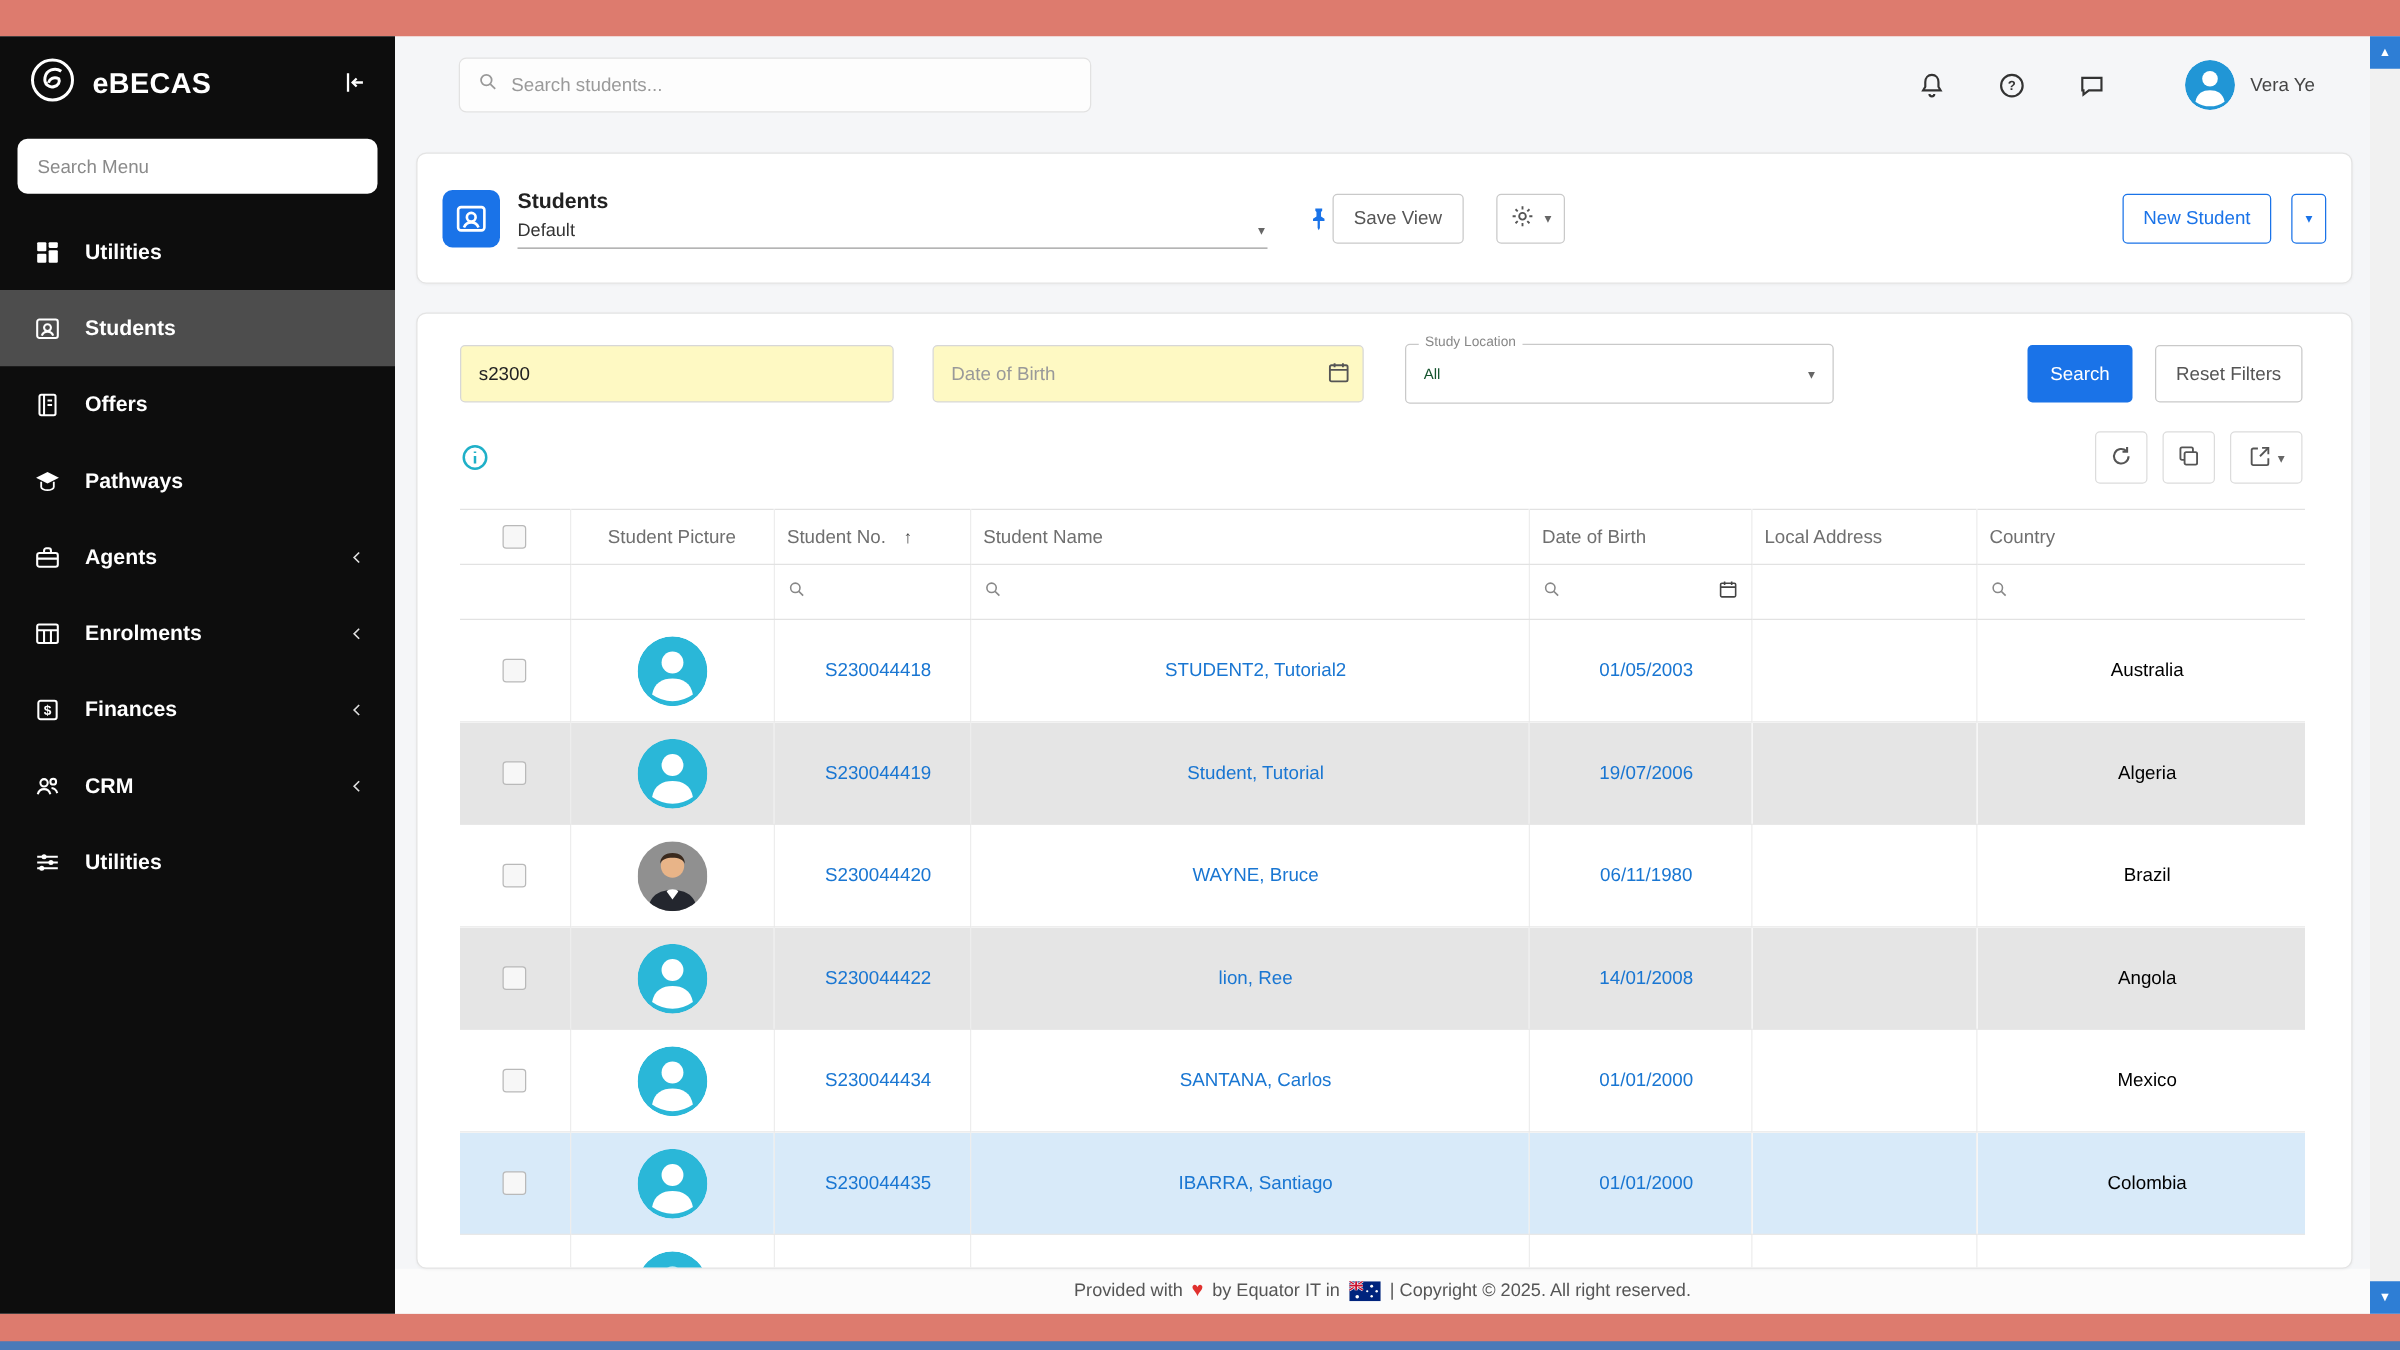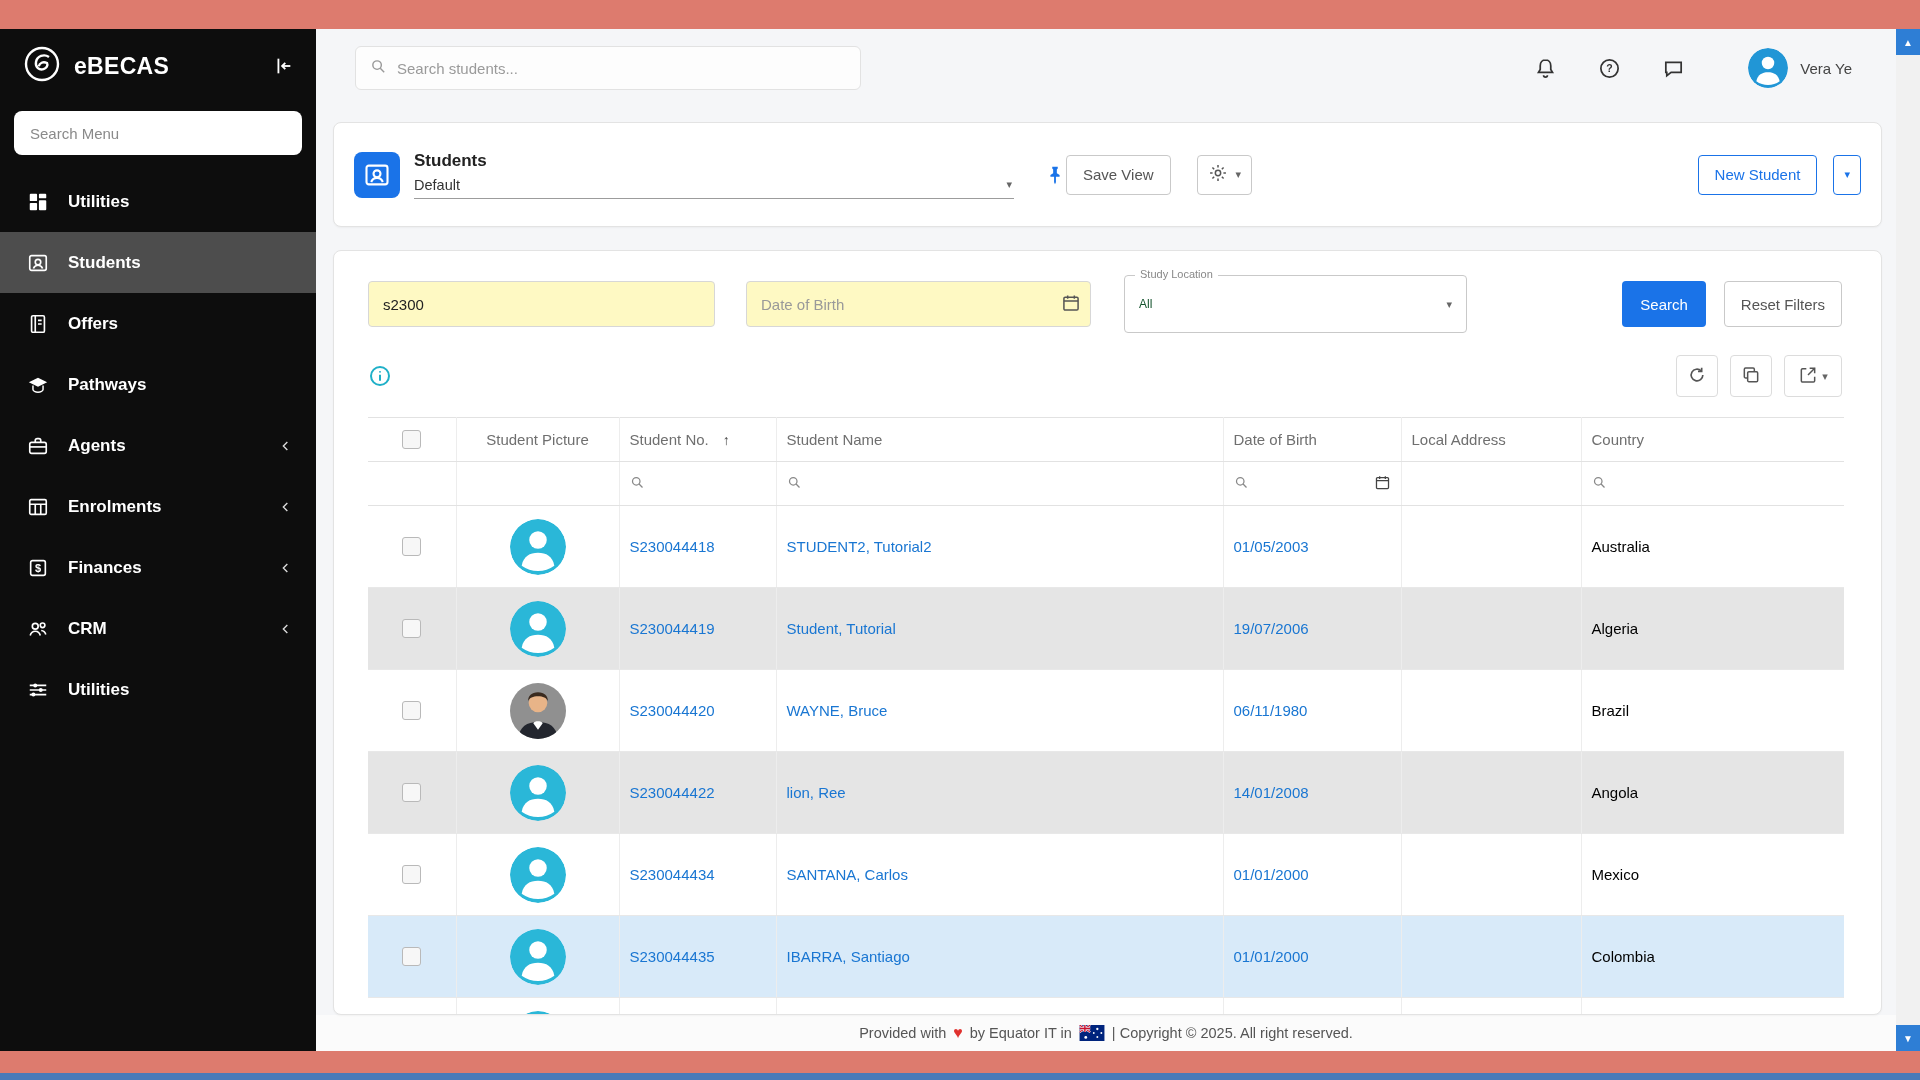--- a/index.html
+++ b/index.html
@@ -23,21 +23,21 @@
   .sb-search input::placeholder { color:#8a8a8a; }
   .sb-item { height:61px; display:flex; align-items:center; padding:0 22px 0 26px; color:#fff; font-size:17px; font-weight:600; cursor:pointer; }
   .sb-item.active { background:#4d4d4d; }
   .sb-item .sb-icon { width:24px; height:24px; margin-right:18px; flex:none; display:flex; align-items:center; justify-content:center; }
   .sb-item .sb-label { flex:1; }
   .sb-chevron { width:16px; height:16px; display:flex; align-items:center; }
 
   
   .main { flex:1; display:flex; flex-direction:column; position:relative; overflow:hidden; }
 
-  .topbar { height:74px; display:flex; align-items:center; padding:4px 44px 0 39px; flex:none; }
+  .topbar { height:74px; display:flex; align-items:center; padding:4px 44px 0 39px; flex:none;margin-left:12px; }
   .tb-search { width:506px; height:44px; background:#fdfdfd; border:1px solid #e2e2e2; border-radius:6px; display:flex; align-items:center; gap:10px; padding:0 14px; }
   .tb-search input { border:none; outline:none; background:transparent; flex:1; font-size:15px; font-family:inherit; color:#333; }
   .tb-search input::placeholder { color:#9a9a9a; }
   .tb-icons { margin-left:auto; display:flex; gap:38px; align-items:center; }
   .tb-iconbtn { width:26px; height:26px; display:flex; align-items:center; justify-content:center; cursor:pointer; }
   .user-avatar { width:40px; height:40px; border-radius:50%; overflow:hidden; margin-left:62px; flex:none; }
   .user-name { font-size:15px; color:#444; margin-left:12px; }
 
   .content { flex:1; padding:19px 14px 0 17px; }
 
@@ -61,21 +61,21 @@
 
   
   .grid-card { margin-top:23px; height:765px; padding:24px 39px 0 34px; overflow:hidden; position:relative; }
   .filters-row { display:flex; align-items:center; }
   .f-input { height:46px; border:1px solid #d7d7d7; border-radius:4px; font-size:15px; font-family:inherit; color:#222; padding:0 14px; outline:none; background:#fef9c3; }
   .f-student { width:347px; }
   .f-dob-wrap { position:relative; width:345px; margin-left:31px; }
   .f-dob-wrap input { width:100%; padding-right:42px; }
   .f-dob-wrap input::placeholder { color:#999; }
   .cal-btn { position:absolute; right:10px; top:12px; cursor:pointer; }
-  .f-select { position:relative; width:343px; margin-left:33px; height:58px; border:1px solid #c9c9c9; border-radius:4px; display:flex; align-items:center; justify-content:space-between; padding:0 14px; cursor:pointer; }
+  .f-select { position:relative; width:343px; margin-left:33px; height:48px; border:1px solid #c9c9c9; border-radius:4px; display:flex; align-items:center; justify-content:space-between; padding:0 14px; cursor:pointer; }
   .f-select .flabel { position:absolute; top:-8px; left:10px; font-size:11px; color:#888; background:#fff; padding:0 5px; }
   .f-select .fvalue { font-size:12px; color:#14532d; }
   .btn-primary { height:46px; background:#1a73e8; color:#fff; border:none; border-radius:4px; font-size:15px; font-family:inherit; padding:0 18px; cursor:pointer; }
   .search-btn { margin-left:auto; }
   .reset-btn { margin-left:18px; height:46px; }
 
   .tools-row { margin-top:22px; display:flex; align-items:center; }
   .info-btn { display:flex; cursor:pointer; }
   .tools-right { margin-left:auto; display:flex; gap:12px; }
   .tool-btn { width:42px; height:42px; border:1px solid #dcdcdc; background:#fff; border-radius:4px; display:flex; align-items:center; justify-content:center; cursor:pointer; gap:4px; }
@@ -83,21 +83,21 @@
 
   
   table.grid { width:100%; border-collapse:collapse; table-layout:fixed; margin-top:20px; font-size:15px; border-top:1px solid #e2e2e2; }
   table.grid th, table.grid td { border-right:1px solid #ededed; overflow:hidden; white-space:nowrap; }
   table.grid th:last-child, table.grid td:last-child { border-right:none; }
   tr.head th { height:44px; color:#6f6f6f; font-weight:400; text-align:left; padding-left:10px; border-bottom:1px solid #e2e2e2; }
   tr.head th.c { text-align:center; padding-left:0; }
   .sort-arrow { color:#444; margin-left:14px; font-size:14px; }
   tr.filterrow td { height:44px; border-bottom:1px solid #e2e2e2; padding-left:10px; }
   .filter-cell { display:flex; align-items:center; justify-content:space-between; padding-right:10px; }
-  tbody td { height:82px; border-bottom:1px solid #e8e8e8; padding-left:10px; }
+  tbody td { height:82px; border-bottom:1px solid #e8e8e8; padding-left:10px;text-align:center; }
   td.c { text-align:center; padding-left:0; }
   .row-alt td { background:#e5e5e5; }
   .row-selected td { background:#d8eaf9; }
   .checkbox { width:19px; height:19px; border:1px solid #b9b9b9; border-radius:3px; background:#f7f7f7; display:inline-block; vertical-align:middle; cursor:pointer; }
   .avatar { width:56px; height:56px; border-radius:50%; overflow:hidden; display:inline-block; vertical-align:middle; }
   a.cell-link { color:#1976d2; text-decoration:none; cursor:pointer; }
 
   
   .footer { height:36px; background:#fbfbfb; display:flex; align-items:center; justify-content:center; gap:7px; font-size:14.5px; color:#555; flex:none; }
   .heart { color:#e0312e; font-size:16px; }

